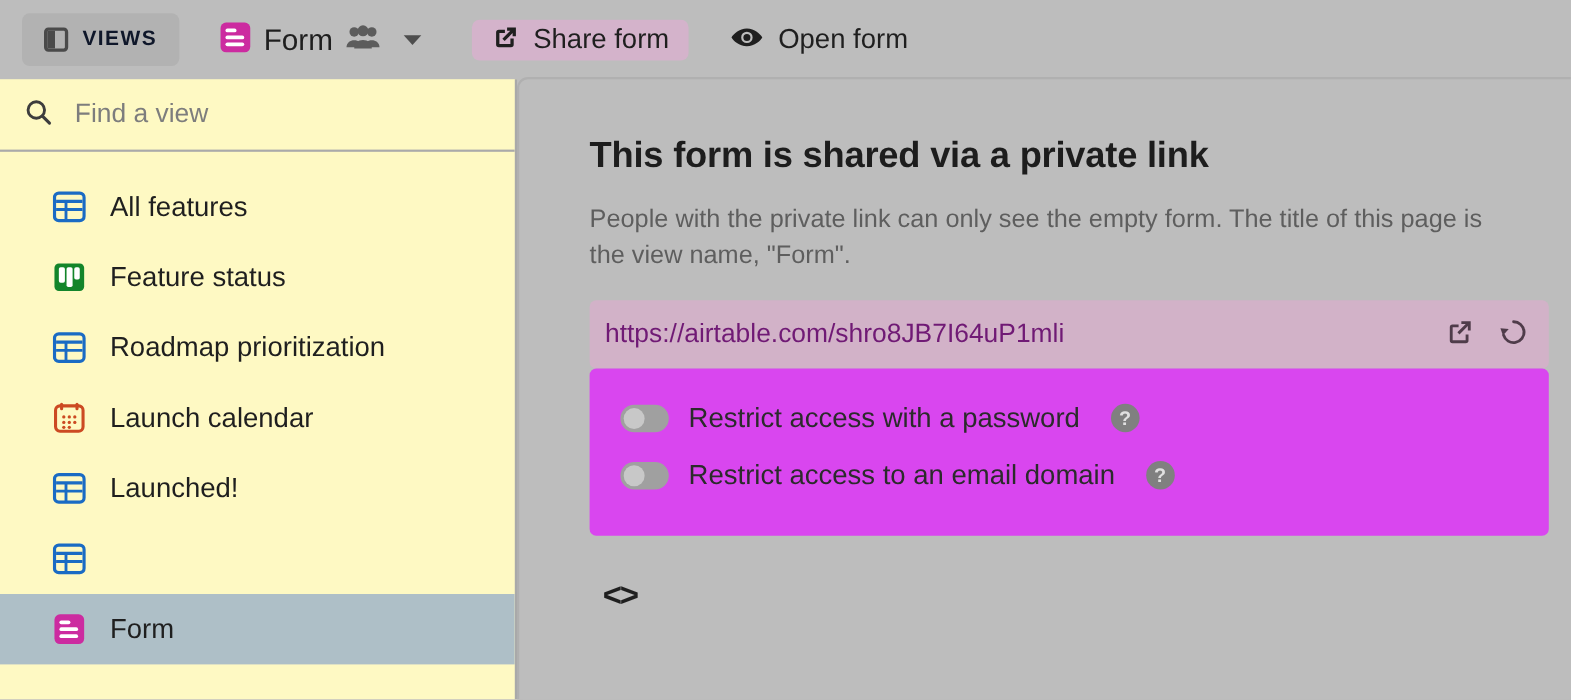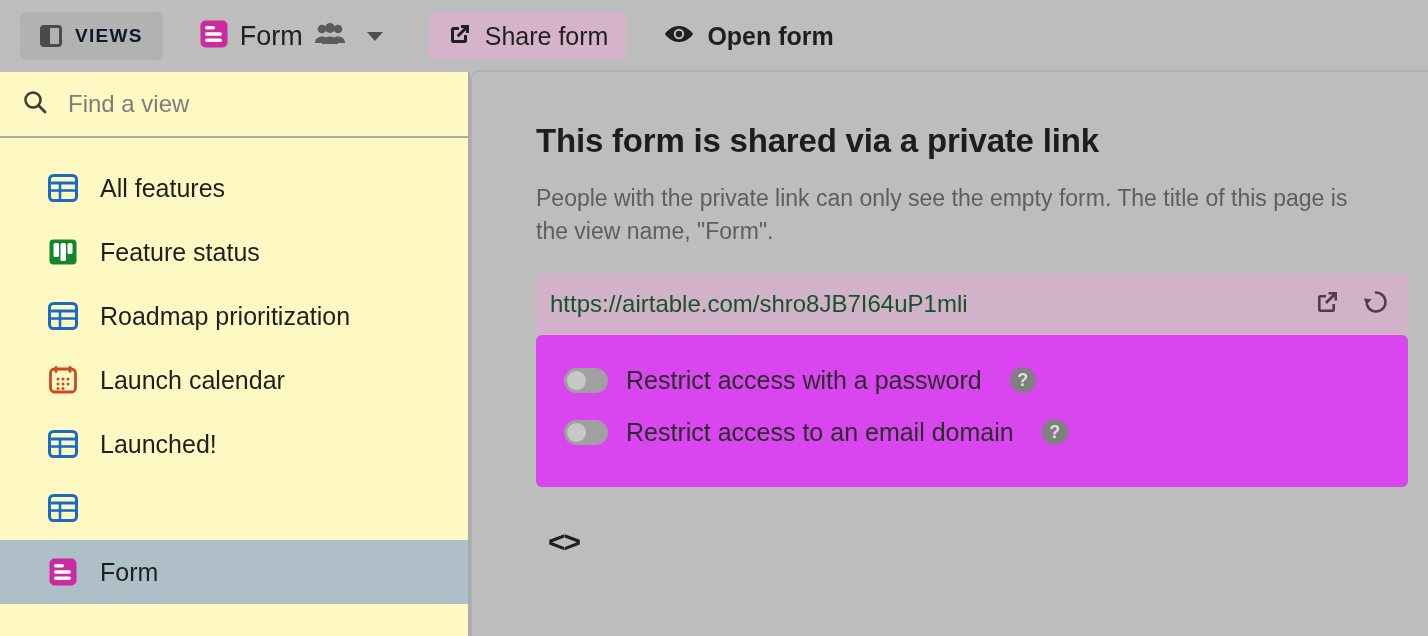--- a/index.html
+++ b/index.html
@@ -55,29 +55,29 @@
   .people-icon { display: block; }
   .caret-down {
     width: 0; height: 0; margin-left: 10px;
     border-left: 8px solid transparent;
     border-right: 8px solid transparent;
     border-top: 9px solid #4e4e4e;
   }
 
   .share-btn {
     display: flex; align-items: center; gap: 12px;
-    margin-left: 38px; height: 48px; padding: 0 18px;
+    margin-left: 38px; height: 37px; padding: 0 18px;
     border-radius: 7px;
     background: #d4b3cb;
   }
   .share-label { font-size: 25px; color: #1f1f1f; }
 
   .open-btn {
     display: flex; align-items: center; gap: 13px;
-    margin-left: 28px; height: 48px; padding: 0 10px; font-weight: bold;
+    margin-left: 28px; height: 48px; padding: 0 10px;
   }
   .open-label { font-size: 25px; color: #1f1f1f; }
 
   
   .sidebar {
     position: absolute; left: 0; top: 72px;
     width: 470px; height: 564px;
     background: #fef9c3;
     border-right: 2px solid #a9a9a9;
     overflow: hidden;
@@ -123,21 +123,21 @@
   .link-bar {
     margin-top: 26px;
     height: 62px;
     background: #d2b2c8;
     border-radius: 6px;
     display: flex; align-items: center;
     padding: 0 18px 0 14px;
   }
   .link-url {
     flex: 1;
-    font-size: 24px; color: #14532d;
+    font-size: 24px; color: #701a75;
     white-space: nowrap; overflow: hidden;
   }
   .link-actions { display: flex; align-items: center; gap: 22px; }
 
   .settings-card {
     background: #d946ef;
     border-radius: 6px;
     padding: 22px 0 26px 0;
     margin-top: 0;
   }

